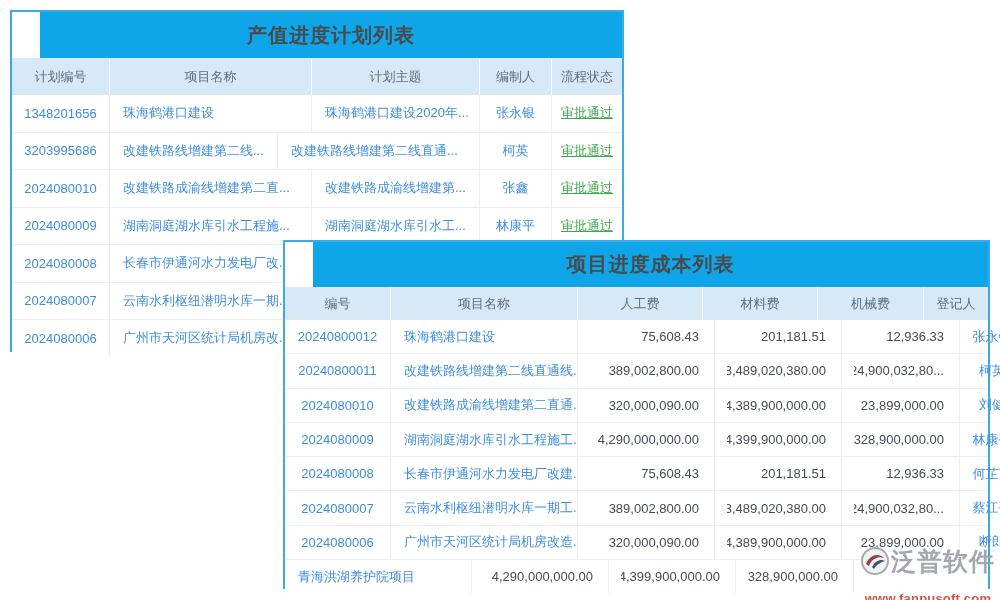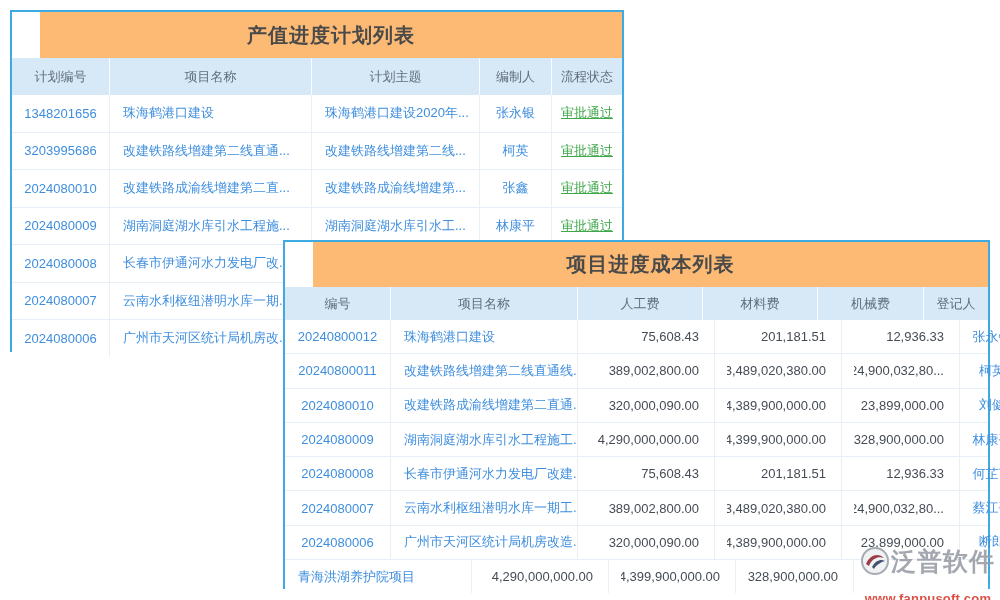--- a/index.html
+++ b/index.html
@@ -14,21 +14,21 @@
     background: #ffffff;
     border: 2px solid #3FA9E1;
     box-sizing: border-box;
   }
   #plan-panel  { left: 10px;  top: 10px;  width: 614px; height: 342px; z-index: 1; }
   #cost-panel  { left: 283px; top: 240px; width: 707px; height: 349px; z-index: 2; }
 
   .panel-title {
     display: flex; align-items: center; justify-content: center;
     font-size: 20px; font-weight: bold; color: #4A4A4A;
-    background: #fdba74;
+    background: #0ea5e9;
     letter-spacing: 1px;
     margin-left: 28px;
   }
   #plan-panel .panel-title { height: 46px; }
   #cost-panel .panel-title { height: 45px; }
 
   .thead {
     display: flex;
     background: #D7E8F7;
     color: #5F6E7E;
@@ -115,22 +115,22 @@
       <div class="trow">
         <div class="cell c-center t-link   p1c0">1348201656</div>
         <div class="cell c-left   t-blue   p1c1">珠海鹤港口建设</div>
         <div class="cell c-left   t-blue   p1c2">珠海鹤港口建设2020年...</div>
         <div class="cell c-center t-blue   p1c3">张永银</div>
         <div class="cell c-center t-status p1c4">审批通过</div>
       </div>
 
       <div class="trow">
         <div class="cell c-center t-link   p1c0">3203995686</div>
+        <div class="cell c-left   t-blue   p1c2">改建铁路线增建第二线...</div>
         <div class="cell c-left   t-blue   p1c1">改建铁路线增建第二线直通...</div>
-        <div class="cell c-left   t-blue   p1c2">改建铁路线增建第二线...</div>
         <div class="cell c-center t-blue   p1c3">柯英</div>
         <div class="cell c-center t-status p1c4">审批通过</div>
       </div>
 
       <div class="trow">
         <div class="cell c-center t-link   p1c0">2024080010</div>
         <div class="cell c-left   t-blue   p1c1">改建铁路成渝线增建第二直...</div>
         <div class="cell c-left   t-blue   p1c2">改建铁路成渝线增建第...</div>
         <div class="cell c-center t-blue   p1c3">张鑫</div>
         <div class="cell c-center t-status p1c4">审批通过</div>

